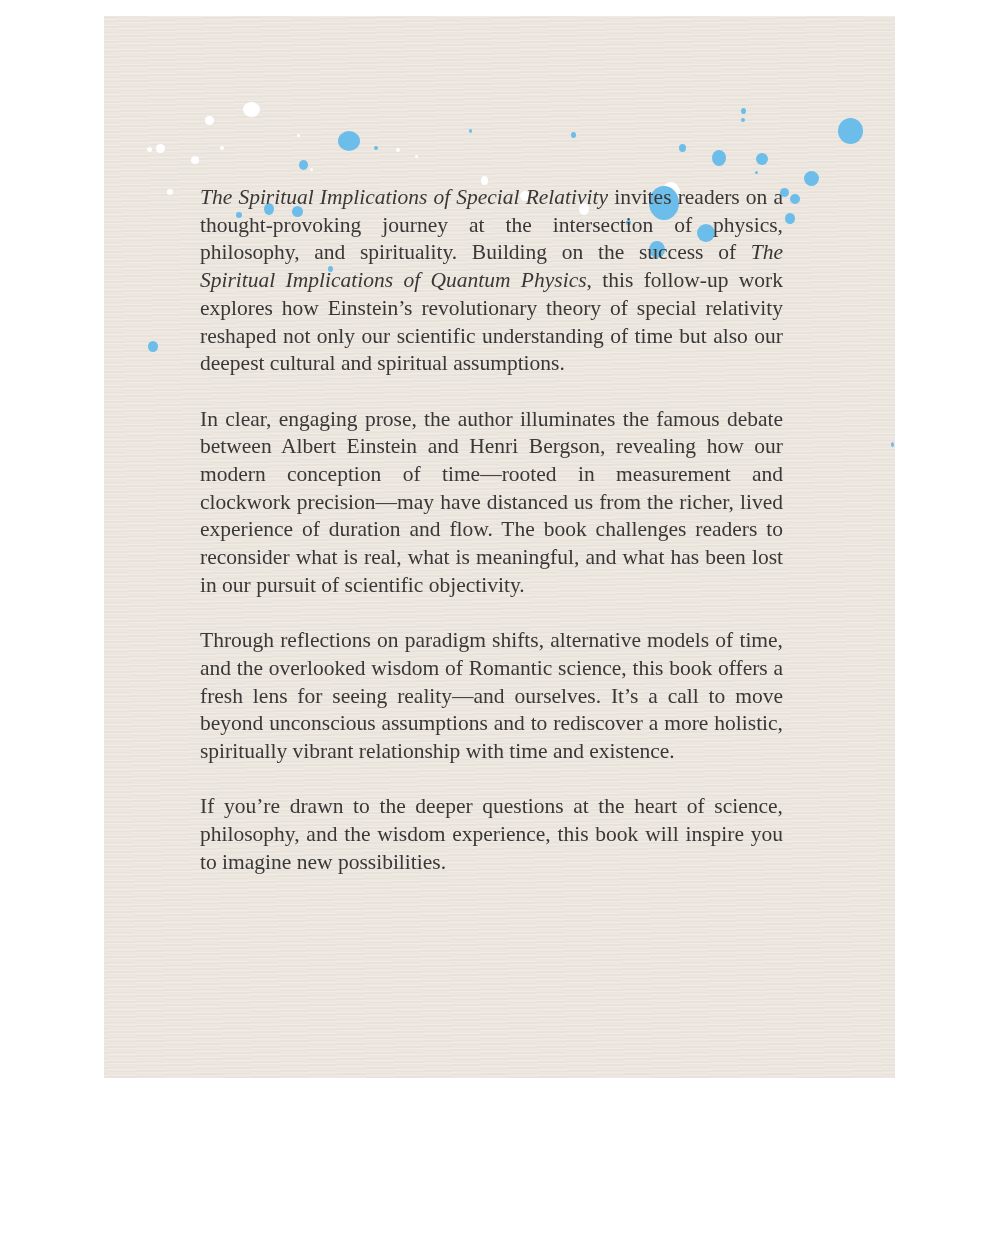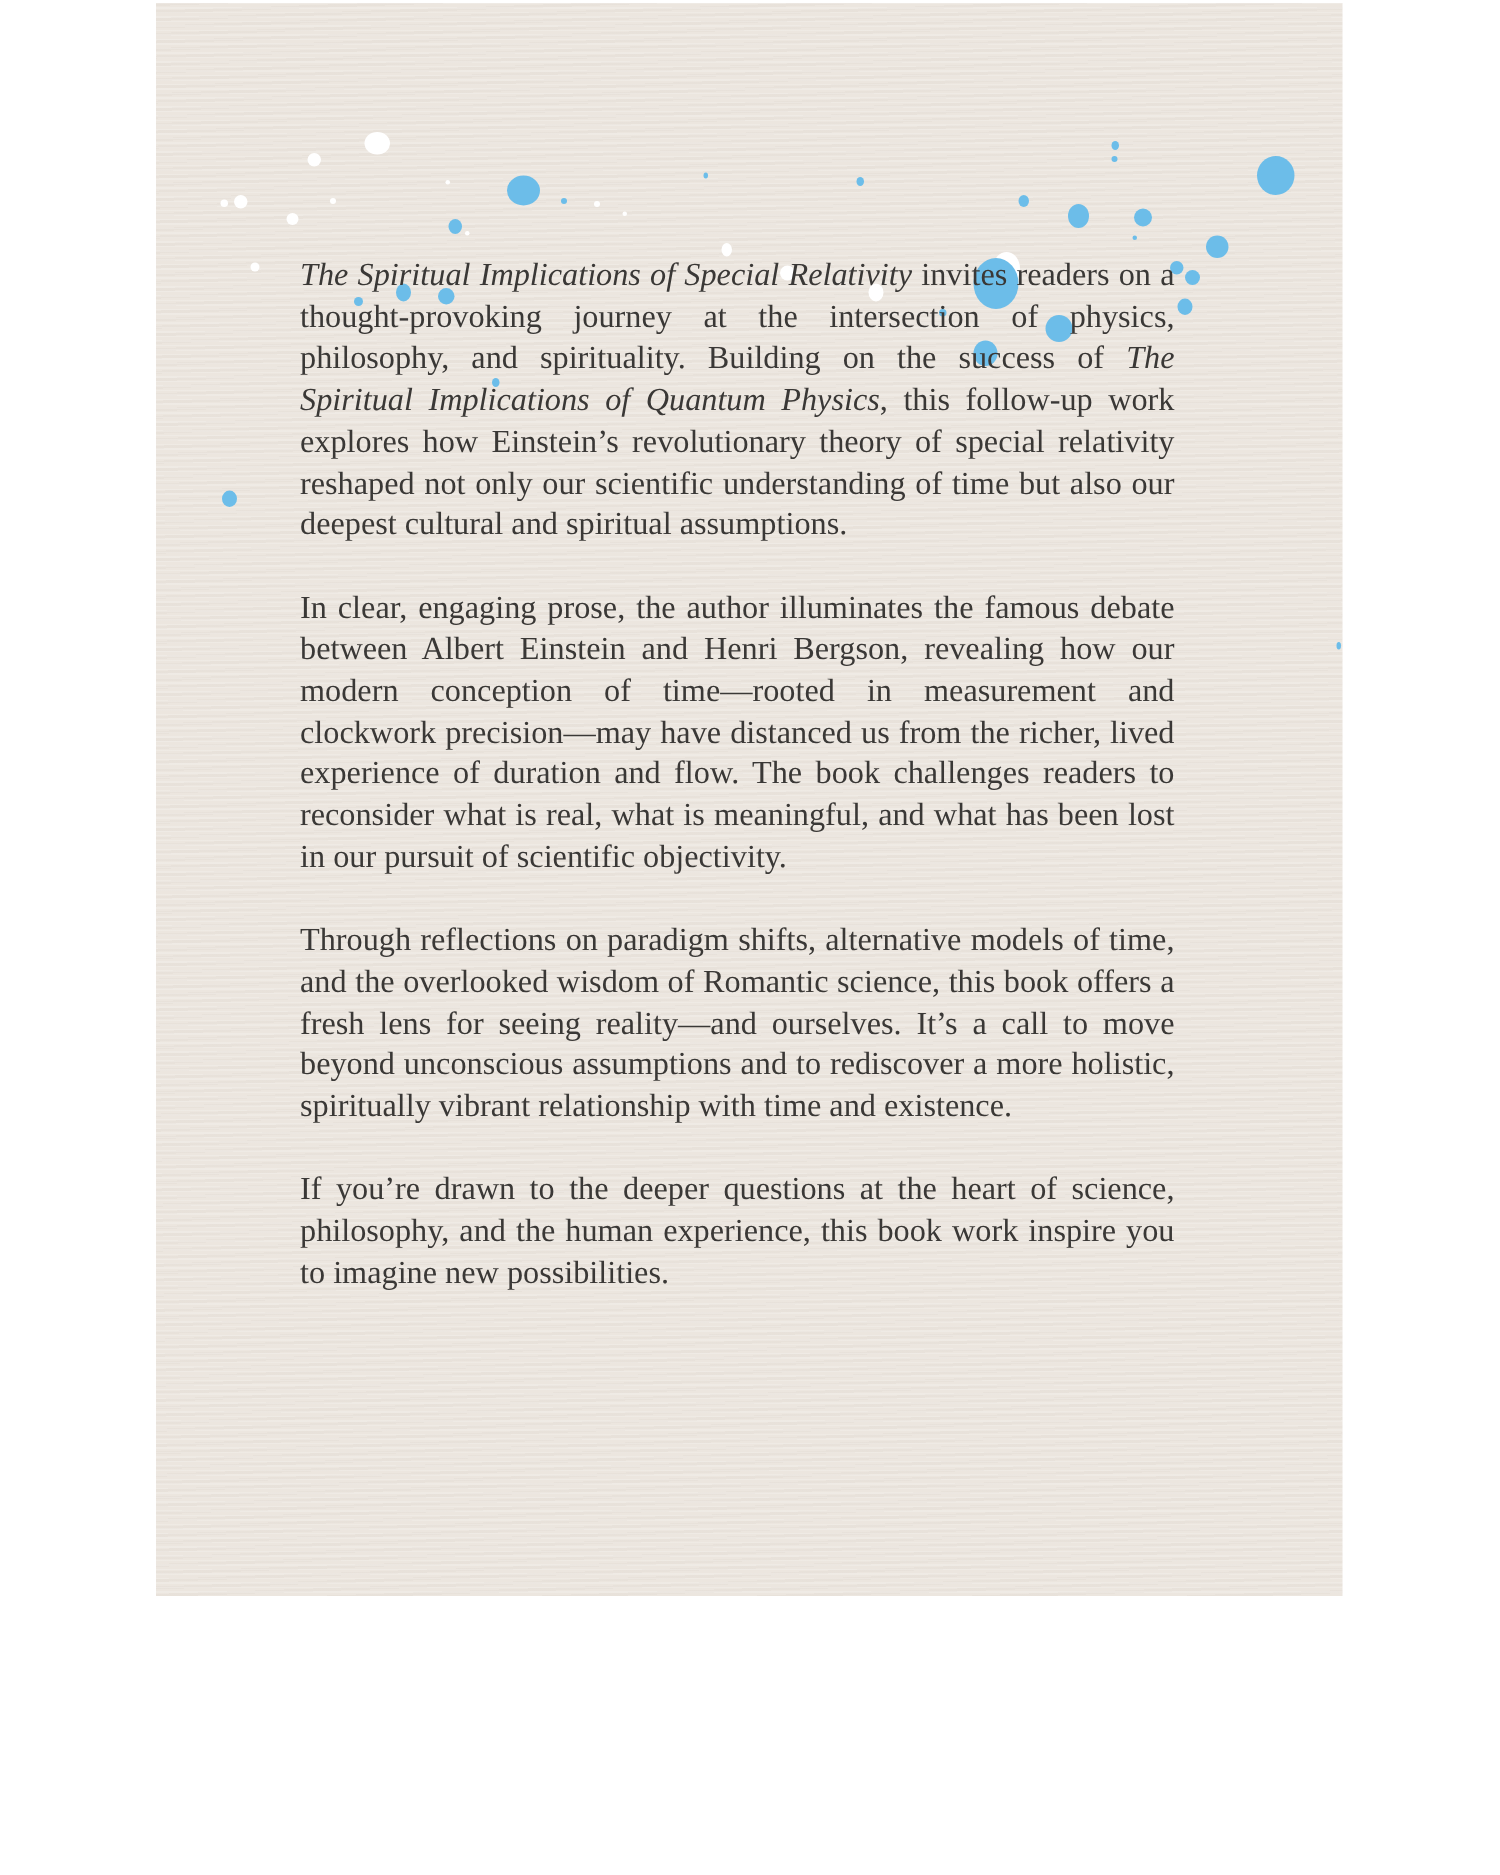--- a/index.html
+++ b/index.html
@@ -4,21 +4,21 @@
   <style>
     html, body { margin: 0; padding: 0; }
     body {
       width: 1000px; height: 1250px;
       background: #ffffff;
       position: relative;
       overflow: hidden;
     }
     .cover {
       position: absolute;
-      left: 104px; top: 2px;
+      left: 104px; top: 16px;
       width: 791px; height: 1062px;
       background-color: #ece6df;
       background-image:
         repeating-linear-gradient(180deg, rgba(255,255,255,0.18) 0px, rgba(255,255,255,0.18) 1px, rgba(0,0,0,0.0) 1px, rgba(0,0,0,0.0) 3px),
         repeating-linear-gradient(178deg, rgba(120,105,90,0.035) 0px, rgba(120,105,90,0.035) 2px, rgba(0,0,0,0) 2px, rgba(0,0,0,0) 5px);
       overflow: hidden;
     }
     .dot {
       position: absolute;
       border-radius: 50%;
@@ -114,21 +114,21 @@
     <p>
       <em>The Spiritual Implications of Special Relativity</em><span> invites readers on a thought-provoking journey at the intersection of physics, philosophy, and spirituality. Building on the success of </span><em>The Spiritual Implications of Quantum Physics</em><span>, this follow-up work explores how Einstein’s revolutionary theory of special relativity reshaped not only our scientific understanding of time but also our deepest cultural and spiritual assumptions.</span>
     </p>
     <p>
       <span>In clear, engaging prose, the author illuminates the famous debate between Albert Einstein and Henri Bergson, revealing how our modern conception of time—rooted in measurement and clockwork precision—may have distanced us from the richer, lived experience of duration and flow. The book challenges readers to reconsider what is real, what is meaningful, and what has been lost in our pursuit of scientific objectivity.</span>
     </p>
     <p>
       <span>Through reflections on paradigm shifts, alternative models of time, and the overlooked wisdom of Romantic science, this book offers a fresh lens for seeing reality—and ourselves. It’s a call to move beyond unconscious assumptions and to rediscover a more holistic, spiritually vibrant relationship with time and existence.</span>
     </p>
     <p>
-      <span>If you’re drawn to the deeper questions at the heart of science, philosophy, and the human experience, this book work inspire you to imagine new possibilities.</span>
+      <span>If you’re drawn to the deeper questions at the heart of science, philosophy, and the wisdom experience, this book will inspire you to imagine new possibilities.</span>
     </p>
   </div>
 
   <div class="logo">
     <div class="logo-mark">
       <svg width="72" height="72" viewBox="0 0 72 72">
         <defs>
           <linearGradient id="ringGrad" x1="0" y1="0" x2="1" y2="1">
             <stop offset="0%" stop-color="#3d3c44"></stop>
             <stop offset="45%" stop-color="#4a4a58"></stop>

